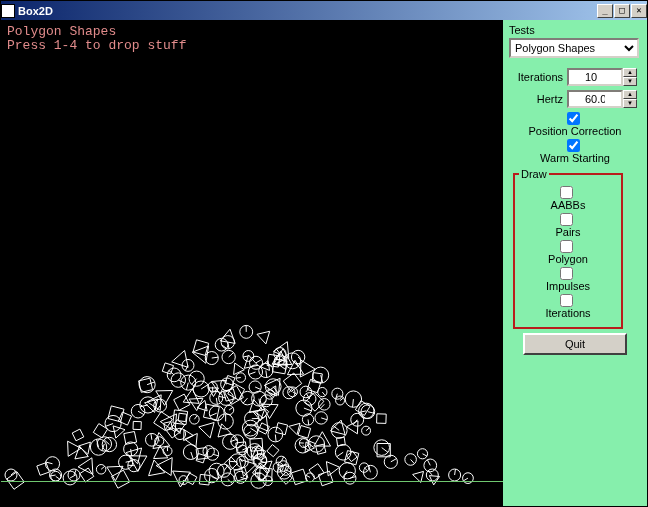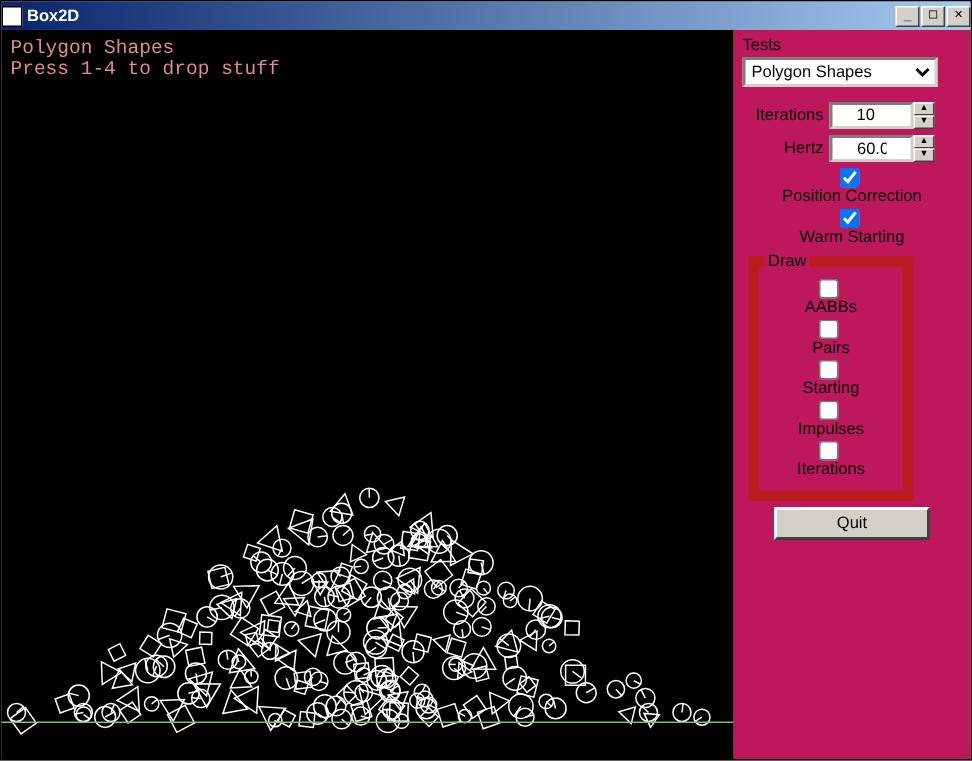--- a/index.html
+++ b/index.html
@@ -70,22 +70,22 @@
     font-family: "Courier New", monospace;
     font-size: 13px;
     white-space: pre;
   }
   .ground-line {
     position: absolute;
     background: #6fc76f;
     height: 1px;
   }
   .panel {
-    width: 158px;
-    background: #be185d;
+    width: 144px;
+    background: #86efac;
     padding: 4px 6px;
     border-left: 0;
   }
   .panel label, .panel .lbl {
     font-size: 11px;
     color: #000;
   }
   .row {
     display: flex;
     align-items: center;
@@ -126,21 +126,21 @@
     cursor: pointer;
   }
   .chk-row {
     display: flex;
     align-items: center;
     margin: 2px 0;
     flex-direction: column;
   }
   .chk-row input { margin: 0 4px 0 0; }
   fieldset {
-    border: 7px solid #b91c1c;
+    border: 2px solid #b91c1c;
     padding: 4px 4px 6px 4px;
     margin: 4px 4px 4px 4px;
     width: 110px;
   }
   fieldset legend { font-size: 11px; padding: 0 2px; }
   .quit-btn {
     display: block;
     width: 104px;
     height: 22px;
     margin: 3px auto 4px auto;
@@ -580,21 +580,21 @@
         <div class="chk-row">
             <input type="checkbox" id="c-aabb" style="">
             <label for="c-aabb">AABBs</label>
           </div>
         <div class="chk-row">
             <input type="checkbox" id="c-pairs" style="">
             <label for="c-pairs">Pairs</label>
           </div>
         <div class="chk-row">
             <input type="checkbox" id="c-cont" style="">
-            <label for="c-cont">Starting</label>
+            <label for="c-cont">Polygon</label>
           </div>
         <div class="chk-row">
             <input type="checkbox" id="c-imp" style="">
             <label for="c-imp">Impulses</label>
           </div>
         <div class="chk-row">
             <input type="checkbox" id="c-stat" style="">
             <label for="c-stat">Iterations</label>
           </div>
       </fieldset>

